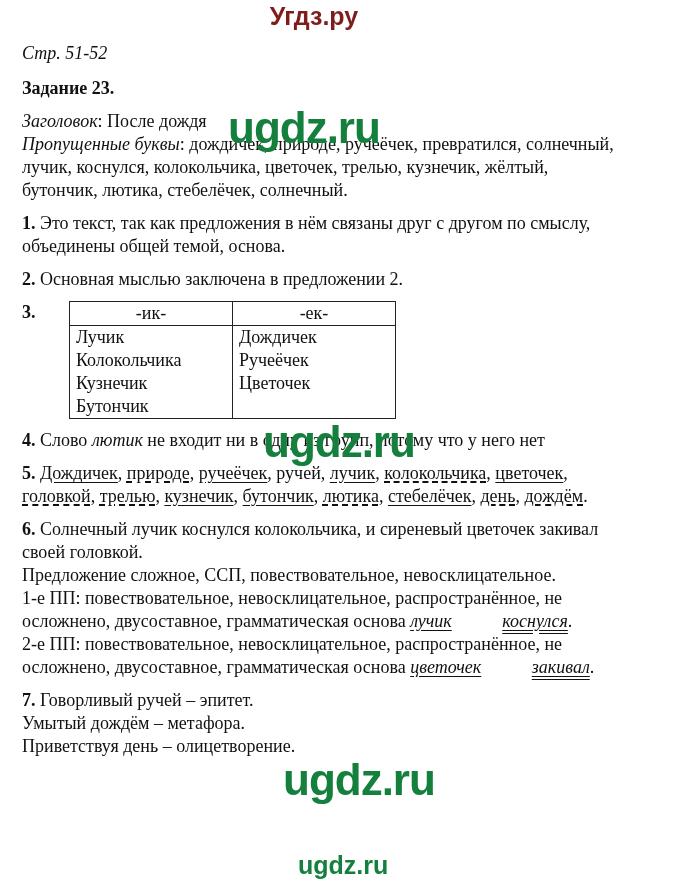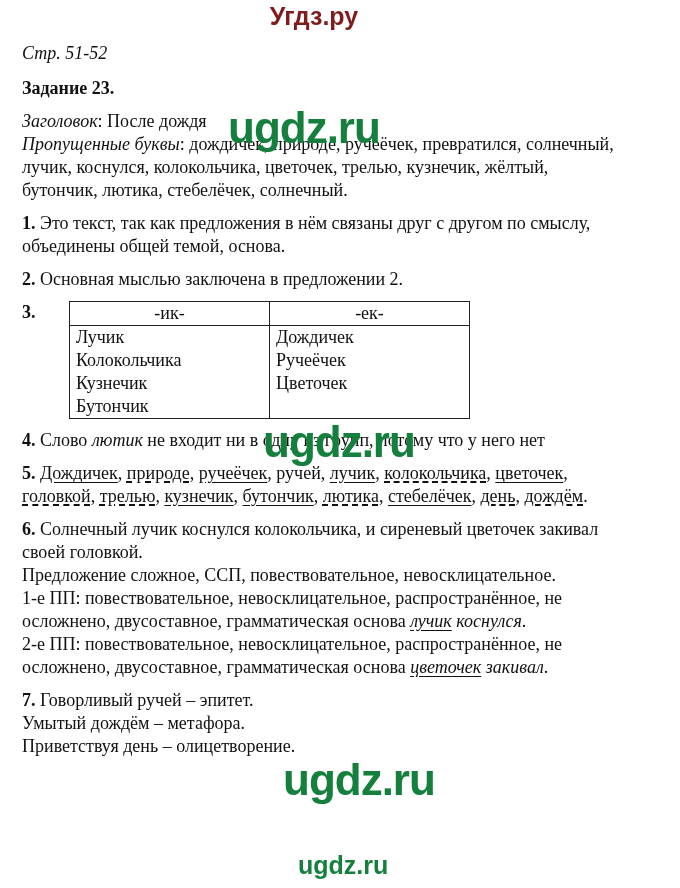--- a/index.html
+++ b/index.html
@@ -22,32 +22,32 @@
     .para { margin-bottom: 10px; }
     .watermark {
       position: absolute;
       font-family: "Liberation Sans", "DejaVu Sans", sans-serif;
       font-weight: bold; color: #15803d; line-height: 1;
     }
     .wm-big { font-size: 44px; letter-spacing: -1px; }
     .wm-small { font-size: 25px; }
     table.suffix {
       border-collapse: collapse; margin-left: 47px; margin-top: -14px;
-      width: 401px; font-size: 18px; padding-left: 24px;
+      width: 327px; font-size: 18px; padding-left: 24px;
     }
     table.suffix td, table.suffix th {
       border: 1px solid #222; padding: 0 6px; vertical-align: top; text-align: left;
       font-weight: normal; width: 50%;
     }
     table.suffix th { text-align: center; height: 22px; }
     .num3 { font-weight: bold; display: block; height: 14px; }
     .u-solid { text-decoration: underline; text-decoration-style: solid; text-underline-offset: 3px; }
     .u-dash { text-decoration: underline; text-decoration-style: dashed; text-underline-offset: 3px; }
     .subj { font-style: italic; text-decoration: underline; text-underline-offset: 3px; }
-    .pred { font-style: italic; text-decoration-style: double; text-underline-offset: 3px; }
+    .pred { font-style: italic; text-decoration: underline; text-decoration-style: double; text-underline-offset: 3px; margin-left: 46px; }
   </style>
 </head>
 <body>
 
 <div class="site-title">Угдз.ру</div>
 
 <div class="content">
   <div class="line page-ref">Стр. 51-52</div>
   <div class="line task-title">Задание 23.</div>
 

